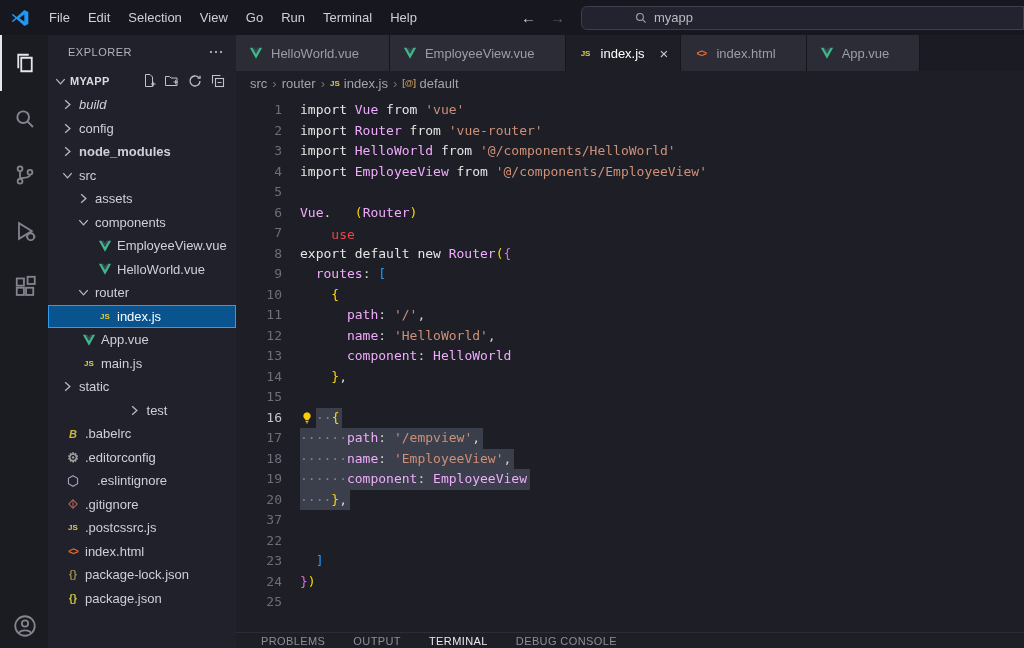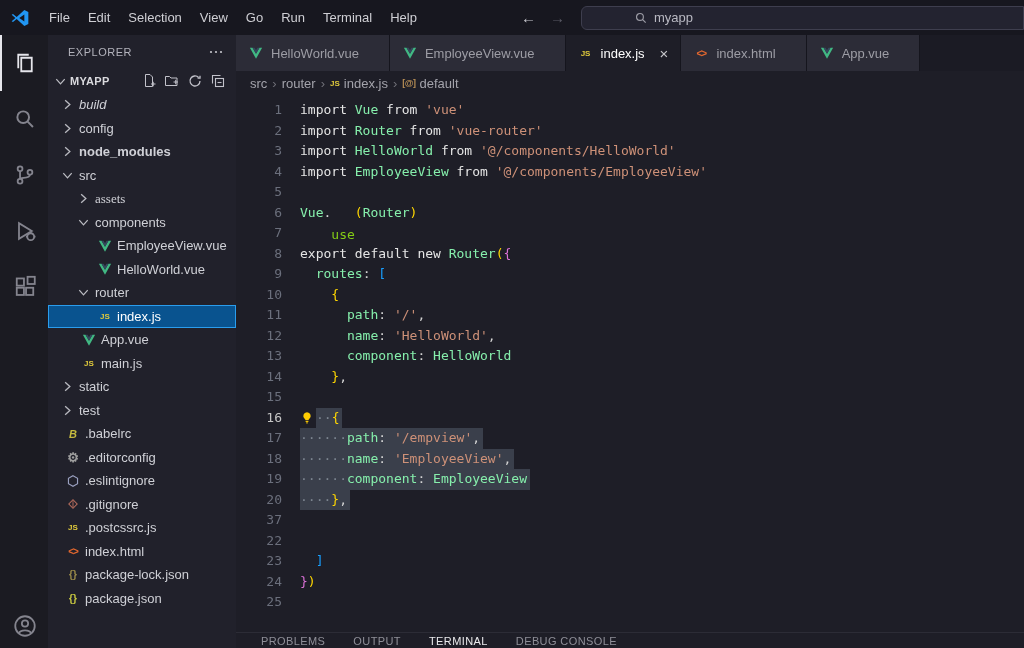--- a/index.html
+++ b/index.html
@@ -88,23 +88,23 @@
   .code { flex:1; overflow:hidden; padding-top:5px; font-family:"DejaVu Sans Mono", monospace;
           font-size:13px; line-height:20.5px; color:#d4d4d4; }
   .code-line { display:flex; height:20.5px; white-space:pre; }
   .gutter { width:46px; flex:0 0 46px; text-align:right; color:#6b6f7c; cursor:pointer; }
   .gutter.cur { color:#c6c6c6; }
   .lc { padding-left:18px; display:inline-flex; align-items:center; }
   .bulb { width:14px; height:14px; margin-right:2px; display:inline-flex; cursor:pointer; }
   .bulb svg { width:14px; height:14px; }
   .selbg { background:#3a3f4b; padding-right:3px; }
   .tk-kw  { color:#e5e5e5; }
-  .tk-id  { color:#86efac; }
+  .tk-id  { color:#f0abfc; }
   .tk-str { color:#ce9178; }
-  .tk-fn  { color:#84cc16;margin-top:45px; }
+  .tk-fn  { color:#ef4444;margin-top:45px; }
   .tk-pl  { color:#d4d4d4; }
   .tk-b1  { color:#ffd700; }
   .tk-b2  { color:#da70d6; }
   .tk-b3  { color:#179fff; }
   .tk-ws  { color:#7c8590; }
 
   .panel { height:16px; flex:0 0 16px; background:#1e1e27; border-top:1px solid #2c2c36;
            display:flex; align-items:flex-start; padding-left:24px; overflow:hidden; }
   .ptab { font-size:11px; letter-spacing:.4px; color:#8f8f98; margin-right:26px;
           line-height:13px; padding:2px 1px 1px 1px; cursor:pointer; }
@@ -275,21 +275,21 @@
             <span class="tree-label">node_modules</span>
           </div>
           <div class="tree-row" style="padding-left: 10px;">
             <span class="chev exp">
               <svg viewBox="0 0 16 16">
                 <path d="M5.5 3.5 10.5 8 5.5 12.5" fill="none" stroke="currentColor" stroke-width="1.4"></path>
               </svg>
             </span>
             <span class="tree-label">src</span>
           </div>
-          <div class="tree-row" style="padding-left: 26px; font-family: Liberation Serif, serif;">
+          <div class="tree-row" style="padding-left: 26px;">
             <span class="chev">
               <svg viewBox="0 0 16 16">
                 <path d="M5.5 3.5 10.5 8 5.5 12.5" fill="none" stroke="currentColor" stroke-width="1.4"></path>
               </svg>
             </span>
             <span class="tree-label">assets</span>
           </div>
           <div class="tree-row" style="padding-left: 26px;">
             <span class="chev exp">
               <svg viewBox="0 0 16 16">
@@ -346,41 +346,41 @@
             <span class="tree-label">main.js</span>
           </div>
           <div class="tree-row" style="padding-left: 10px;">
             <span class="chev">
               <svg viewBox="0 0 16 16">
                 <path d="M5.5 3.5 10.5 8 5.5 12.5" fill="none" stroke="currentColor" stroke-width="1.4"></path>
               </svg>
             </span>
             <span class="tree-label">static</span>
           </div>
-          <div class="tree-row" style="padding-left: 10px;">
+          <div class="tree-row" style="padding-left: 10px; justify-content: center;">
             <span class="chev">
               <svg viewBox="0 0 16 16">
                 <path d="M5.5 3.5 10.5 8 5.5 12.5" fill="none" stroke="currentColor" stroke-width="1.4"></path>
               </svg>
             </span>
             <span class="tree-label">test</span>
           </div>
           <div class="tree-row" style="padding-left: 16px;">
             <span class="ficon-wrap">
               <span class="txt-icon babel-i">B</span>
             </span>
             <span class="tree-label">.babelrc</span>
           </div>
           <div class="tree-row" style="padding-left: 16px;">
             <span class="ficon-wrap">
               <span class="txt-icon gear-i">⚙</span>
             </span>
             <span class="tree-label">.editorconfig</span>
           </div>
-          <div class="tree-row" style="padding-left: 16px;">
+          <div class="tree-row" style="padding-left: 16px; gap: 12px;">
             <span class="ficon-wrap">
               <svg viewBox="0 0 16 16" fill="none" stroke="#9aa0c0" stroke-width="1.3">
                 <path d="M8 2l5.2 3v6L8 14 2.8 11V5z"></path>
               </svg>
             </span>
             <span class="tree-label">.eslintignore</span>
           </div>
           <div class="tree-row" style="padding-left: 16px;">
             <span class="ficon-wrap">
               <svg viewBox="0 0 16 16" fill="none" stroke="#b0695a" stroke-width="1.2">

